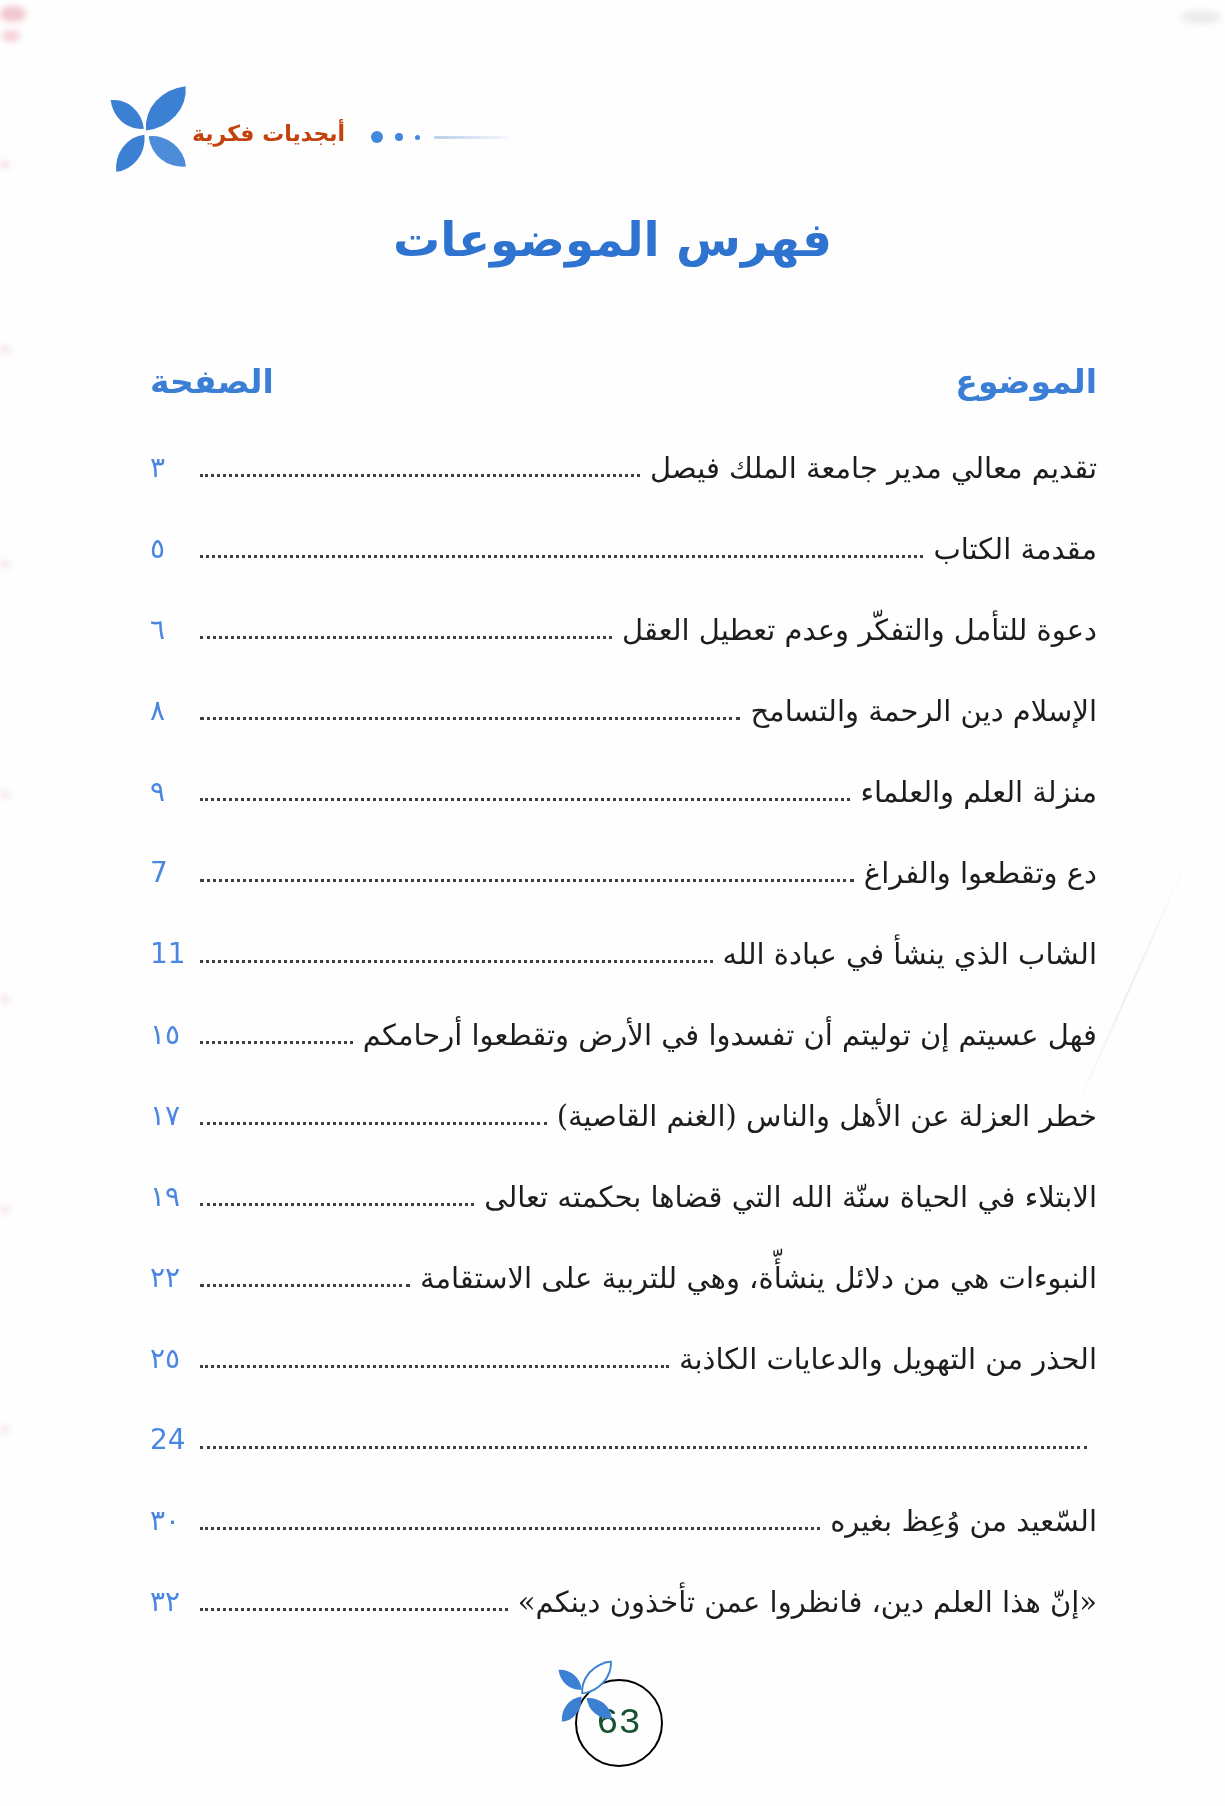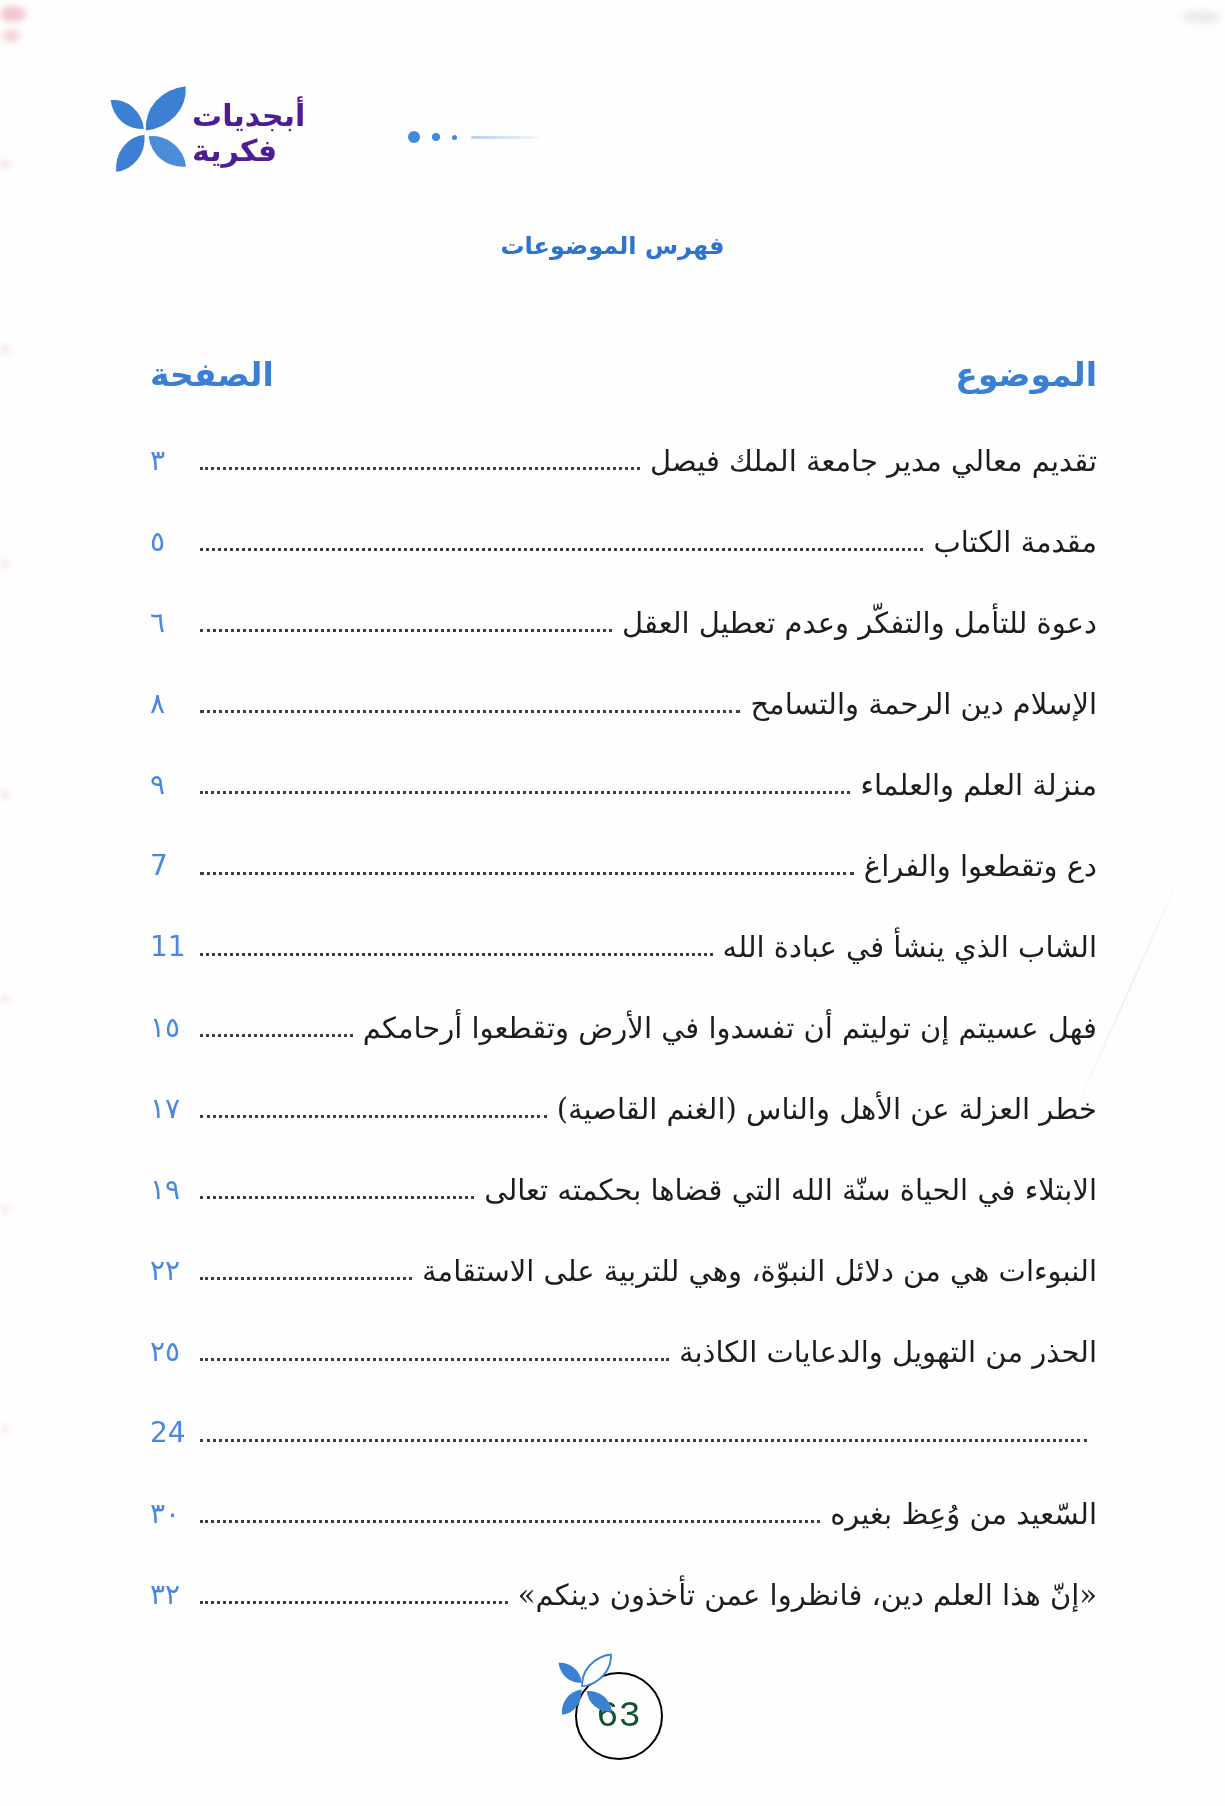--- a/index.html
+++ b/index.html
@@ -39,40 +39,40 @@
   .flower .petal { position: absolute; }
   .petal.p-tr, .petal.p-bl { border-radius: 100% 0 100% 0; }
   .petal.p-tl, .petal.p-br { border-radius: 0 100% 0 100%; }
   .brand-flower { width: 78px; height: 80px; transform: rotate(-6deg); }
   .brand-flower .petal { background: #3b80d2; }
   .brand-flower .p-tr { width: 44px; height: 40px; right: 0;  top: 0; }
   .brand-flower .p-tl { width: 30px; height: 32px; left: 2px; top: 6px; }
   .brand-flower .p-bl { width: 32px; height: 34px; left: 0;   bottom: 2px; }
   .brand-flower .p-br { width: 34px; height: 34px; right: 8px;bottom: 0; background: #4d8cd8; }
   .brand-name {
-    font-size: 30px; font-weight: bold; color: #4c1d95;
+    font-size: 22px; font-weight: bold; color: #c2410c;
     margin: 6px 4px 0 2px; letter-spacing: 0;
     font-family: "DejaVu Sans", sans-serif;
   }
   .brand-dots { display: flex; align-items: center; margin: 14px 0 0 10px; }
   .brand-dots i { display: block; border-radius: 50%; background: #4189dd; margin-left: 12px; }
   .brand-dots .d1 { width: 12px; height: 12px; }
   .brand-dots .d2 { width: 8px;  height: 8px; }
   .brand-dots .d3 { width: 5px;  height: 5px; }
   .brand-line {
     width: 78px; height: 3px; margin: 14px 0 0 14px;
     background: linear-gradient(to right, #b9cfe9, #eef3fa 85%, #fff0);
     border-radius: 2px;
   }
 
   
   .page-title {
-    margin-top: 60px;
+    margin-top: 40px;
     text-align: center;
-    font-size: 24px; font-weight: bold;
+    font-size: 47px; font-weight: bold;
     color: #2e73d0;
     font-family: "DejaVu Sans", sans-serif;
   }
 
   
   .content { margin: 95px 128px 0 150px; }
   .col-heads {
     display: flex; justify-content: space-between; direction: rtl;
     color: #3a7ed6; font-size: 33px; font-weight: bold;
     font-family: "DejaVu Sans", sans-serif;
@@ -200,21 +200,21 @@
       <span class="entry-title">خطر العزلة عن الأهل والناس (الغنم القاصية)</span>
       <span class="leader"></span>
       <span class="entry-page">١٧</span>
     </li>
     <li>
       <span class="entry-title">الابتلاء في الحياة سنّة الله التي قضاها بحكمته تعالى</span>
       <span class="leader"></span>
       <span class="entry-page">١٩</span>
     </li>
     <li>
-      <span class="entry-title">النبوءات هي من دلائل النبوّة، وهي للتربية على الاستقامة</span>
+      <span class="entry-title">النبوءات هي من دلائل ينشأّة، وهي للتربية على الاستقامة</span>
       <span class="leader"></span>
       <span class="entry-page">٢٢</span>
     </li>
     <li>
       <span class="entry-title">الحذر من التهويل والدعايات الكاذبة</span>
       <span class="leader"></span>
       <span class="entry-page">٢٥</span>
     </li>
     <li>
       <span class="leader"></span>

